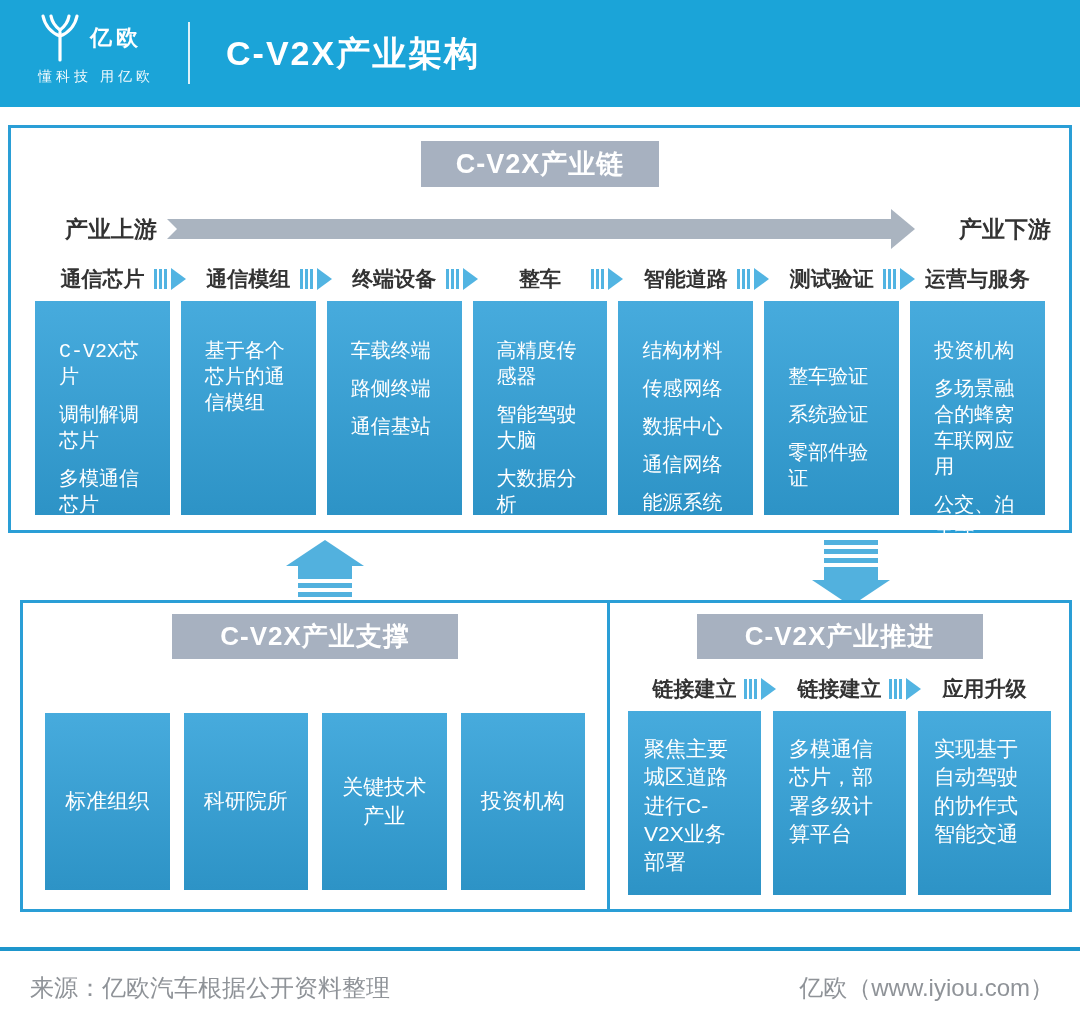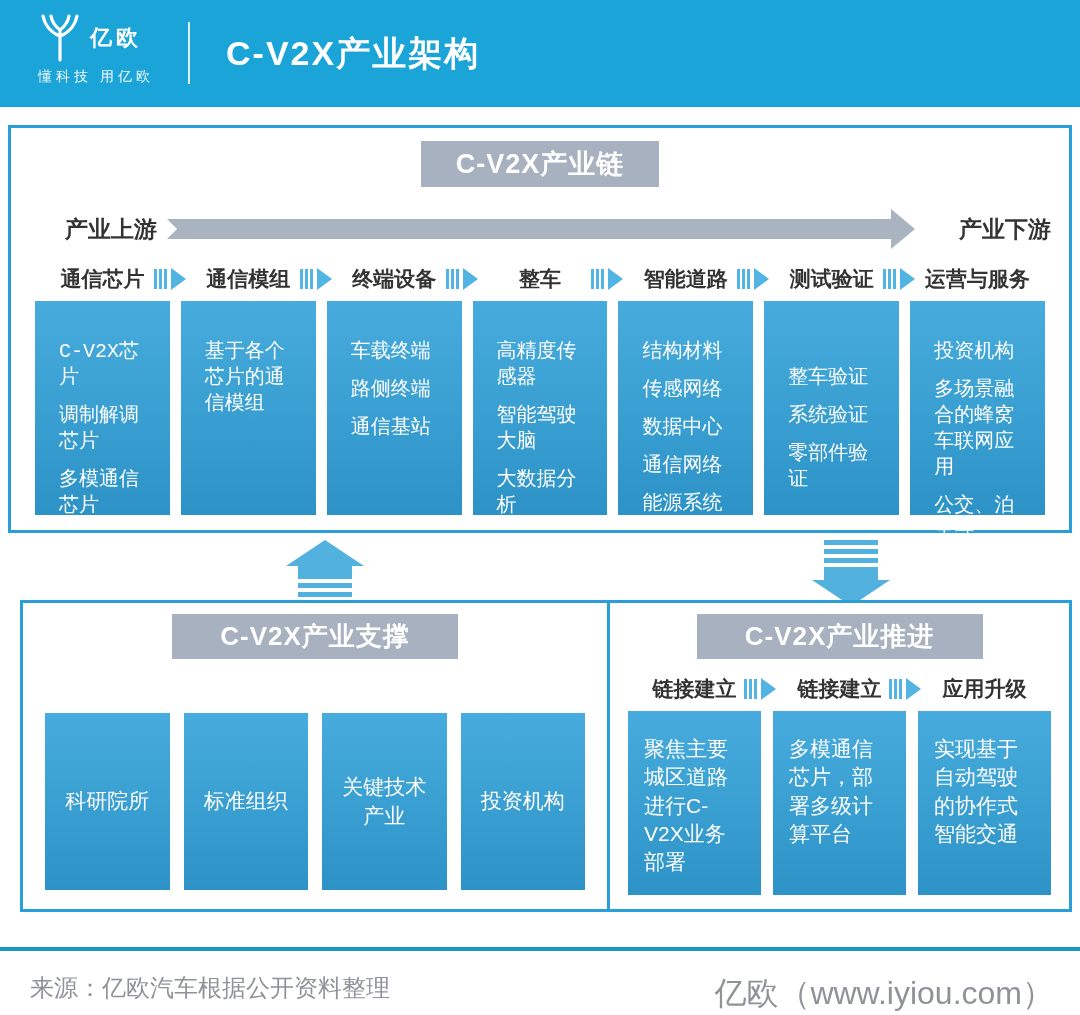--- a/index.html
+++ b/index.html
@@ -65,21 +65,21 @@
   
   .phead-row{display:flex;gap:12px;padding:0 18px;margin-top:16px;}
   .phead{flex:1;position:relative;display:flex;align-items:center;justify-content:center;
     font-size:21px;font-weight:bold;color:#333;height:28px;white-space:nowrap;}
   .phead .sep{position:absolute;right:-15px;top:50%;transform:translateY(-50%);}
   .pbox-row{display:flex;gap:12px;padding:0 18px;margin-top:8px;}
   .pbox{height:184px;padding:24px 24px 0 16px;font-size:21px;line-height:1.35;overflow-wrap:break-word;}
   
   .bottom-line{position:absolute;left:0;top:947px;width:1080px;height:4px;background:#1e96cc;}
   .src-text{position:absolute;left:30px;top:972px;font-size:24px;color:#8f9398;}
-  .brand-text{position:absolute;right:26px;top:972px;font-size:32px;color:#8f9398;}
+  .brand-text{position:absolute;right:26px;top:972px;font-size:24px;color:#8f9398;}
 </style>
 </head>
 <body>
 
 <div class="header">
   <div class="logo">
     <div class="logo-row">
       <svg class="logo-glyph" viewBox="0 0 44 48" fill="none" stroke="#ffffff" stroke-width="3.2" stroke-linecap="round">
         <path d="M22 46 L22 18"></path>
         <path d="M22 22 C14 19 7 12 5 2"></path>
@@ -216,24 +216,24 @@
   <span class="v-stripe mb4"></span>
   <span class="v-stripe mb4"></span>
   <span class="v-body"></span>
   <span class="v-head-down"></span>
 </div>
 
 <div class="panel support-panel">
   <div class="tbar sub-tbar">C-V2X产业支撑</div>
   <div class="sbox-row">
     <div class="bluebox sbox">
+      <span>标准组织</span>
+    </div>
+    <div class="bluebox sbox">
       <span>科研院所</span>
-    </div>
-    <div class="bluebox sbox">
-      <span>标准组织</span>
     </div>
     <div class="bluebox sbox">
       <span>关键技术产业</span>
     </div>
     <div class="bluebox sbox">
       <span>投资机构</span>
     </div>
   </div>
 </div>
 

